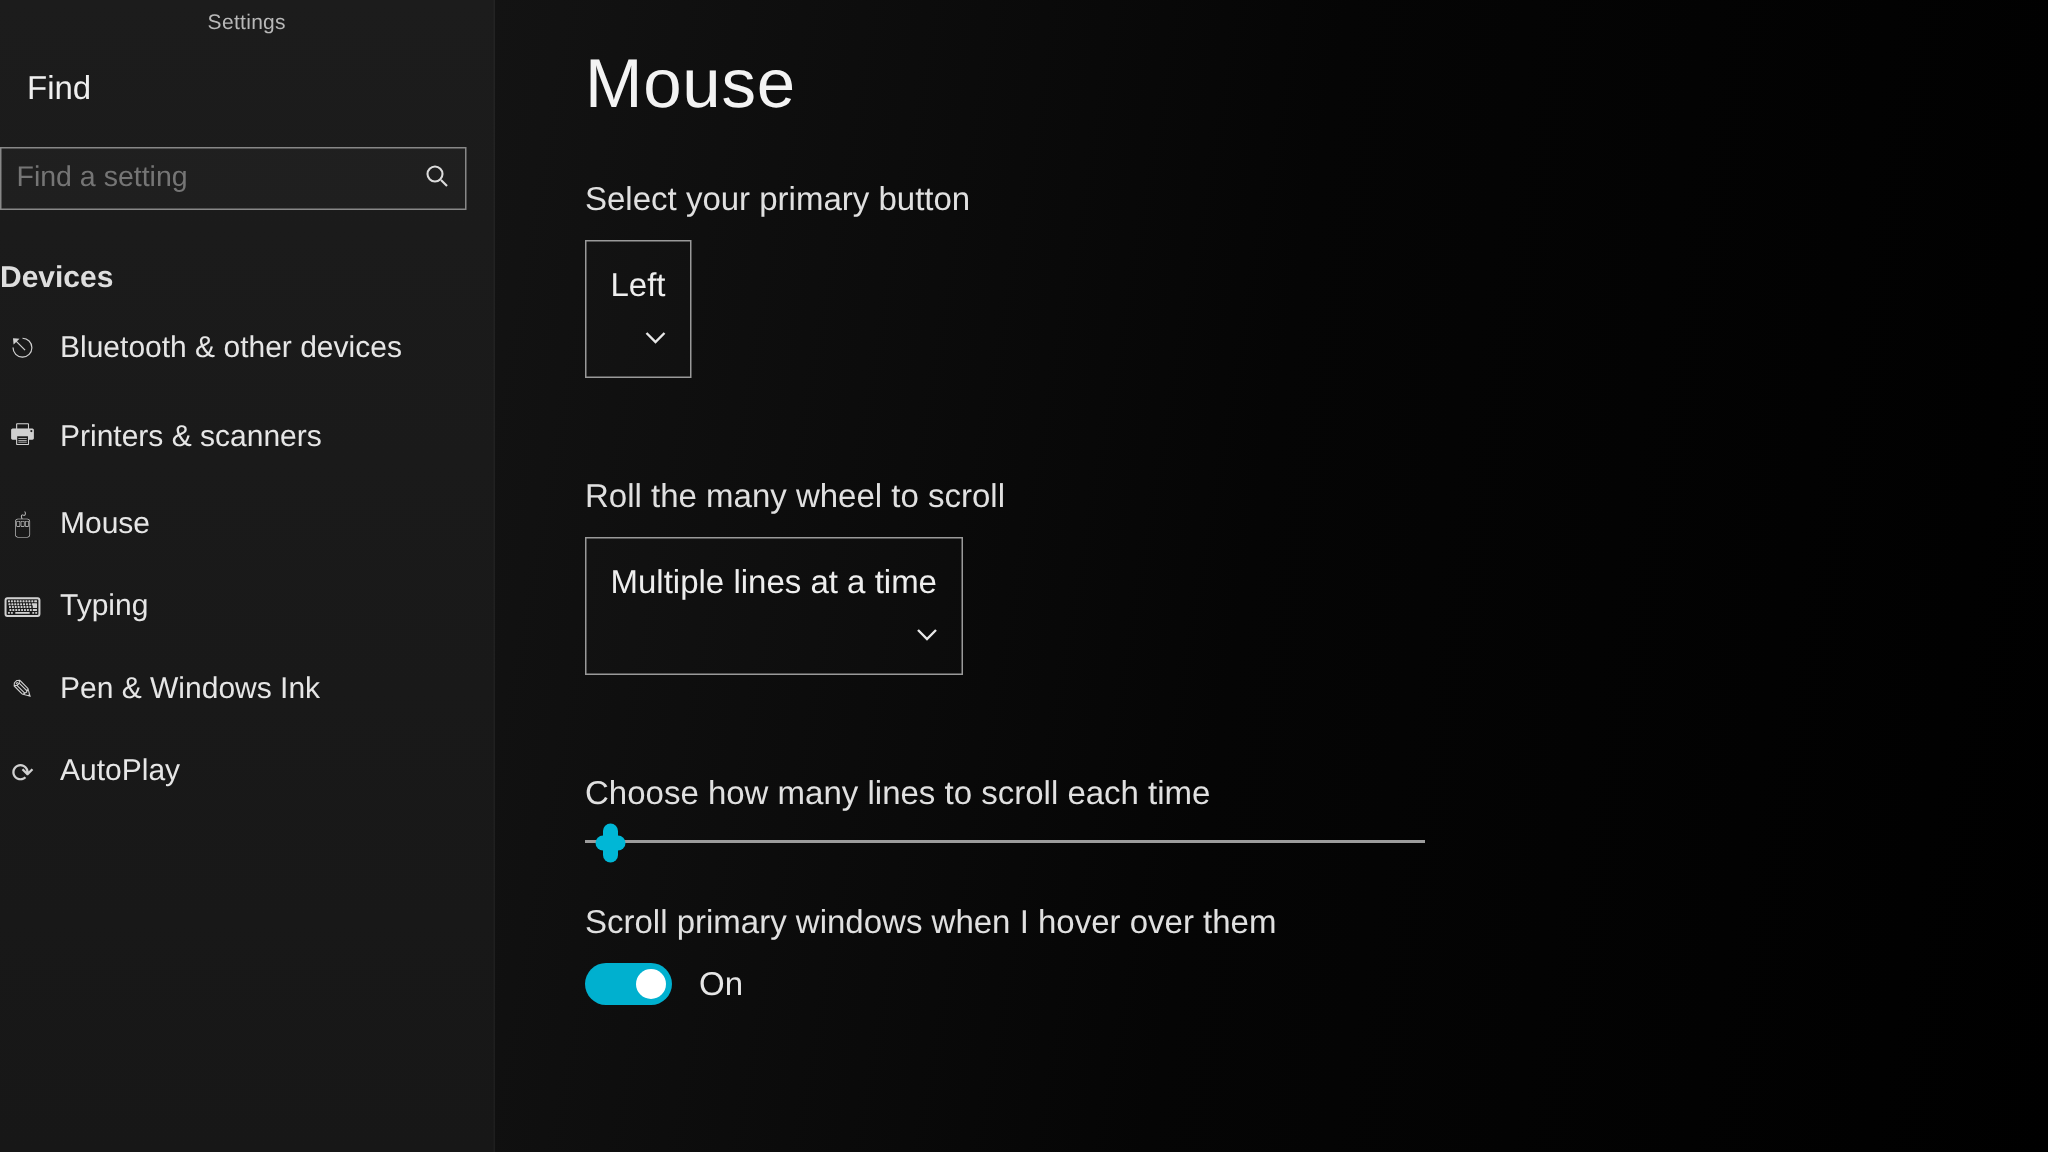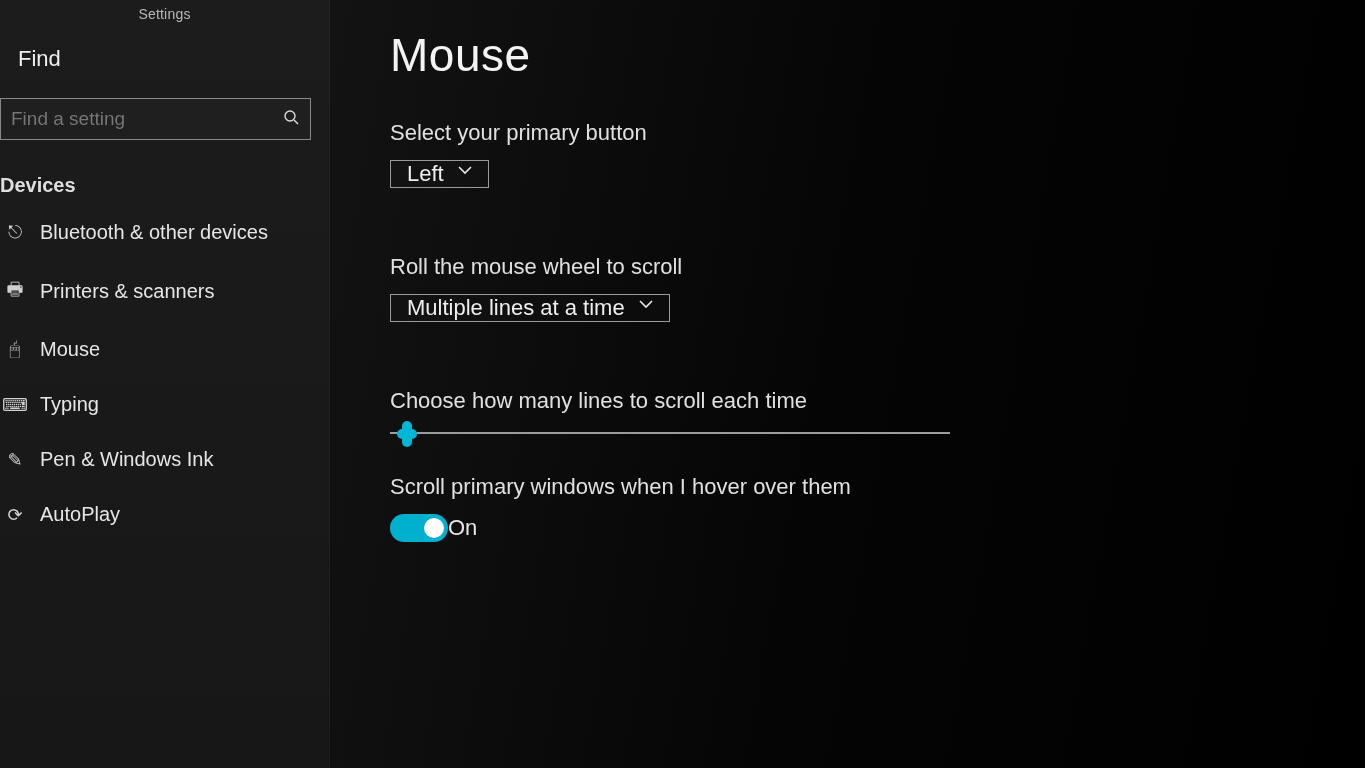--- a/index.html
+++ b/index.html
@@ -97,29 +97,30 @@
   }
   .label {
     font-size: 22px;
     color: #e0e0e0;
     margin-bottom: 14px;
     font-weight: 400;
     margin-top: 20px;
   }
   .dropdown {
     display: inline-flex;
-    align-items: flex-start;
+    align-items: flex-end;
     gap: 14px;
     border: 1px solid #9a9a9a;
-    padding: 0 16px;
+    padding: 16px 16px;
     font-size: 22px;
     color: #eee;
     background: rgba(255,255,255,0.01);
     cursor: pointer;
     margin-bottom: 46px;
+    flex-direction: column;
   }
   .dropdown .chev {
     font-size: 16px;
   }
   .slider-wrap {
     margin: 8px 0 40px 0;
     width: 560px;
   }
   .slider-track {
     position: relative;
@@ -140,20 +141,21 @@
     content:"";
     position:absolute;
     left:-5px; top:8px;
     width:20px; height:10px;
     background:#00b7d6;
     border-radius:5px;
   }
   .toggle-row {
     display: flex;
     align-items: center;
+    gap: 18px;
     margin-top: 10px;
   }
   .toggle {
     width: 58px;
     height: 28px;
     border-radius: 14px;
     background: #00b0cf;
     position: relative;
     cursor: pointer;
   }
@@ -227,21 +229,21 @@
     <div class="label">Select your primary button</div>
     <div class="dropdown">
       <span>Left</span>
       <span class="chev">
         <svg width="14" height="10" viewBox="0 0 14 10" fill="none" stroke="#e8e8e8" stroke-width="1.6">
             <polyline points="1,2 7,8 13,2"></polyline>
           </svg>
       </span>
     </div>
 
-    <div class="label">Roll the mouse wheel to scroll</div>
+    <div class="label">Roll the many wheel to scroll</div>
     <div class="dropdown">
       <span>Multiple lines at a time</span>
       <span class="chev">
         <svg width="14" height="10" viewBox="0 0 14 10" fill="none" stroke="#e8e8e8" stroke-width="1.6">
             <polyline points="1,2 7,8 13,2"></polyline>
           </svg>
       </span>
     </div>
 
     <div class="label">Choose how many lines to scroll each time</div>

